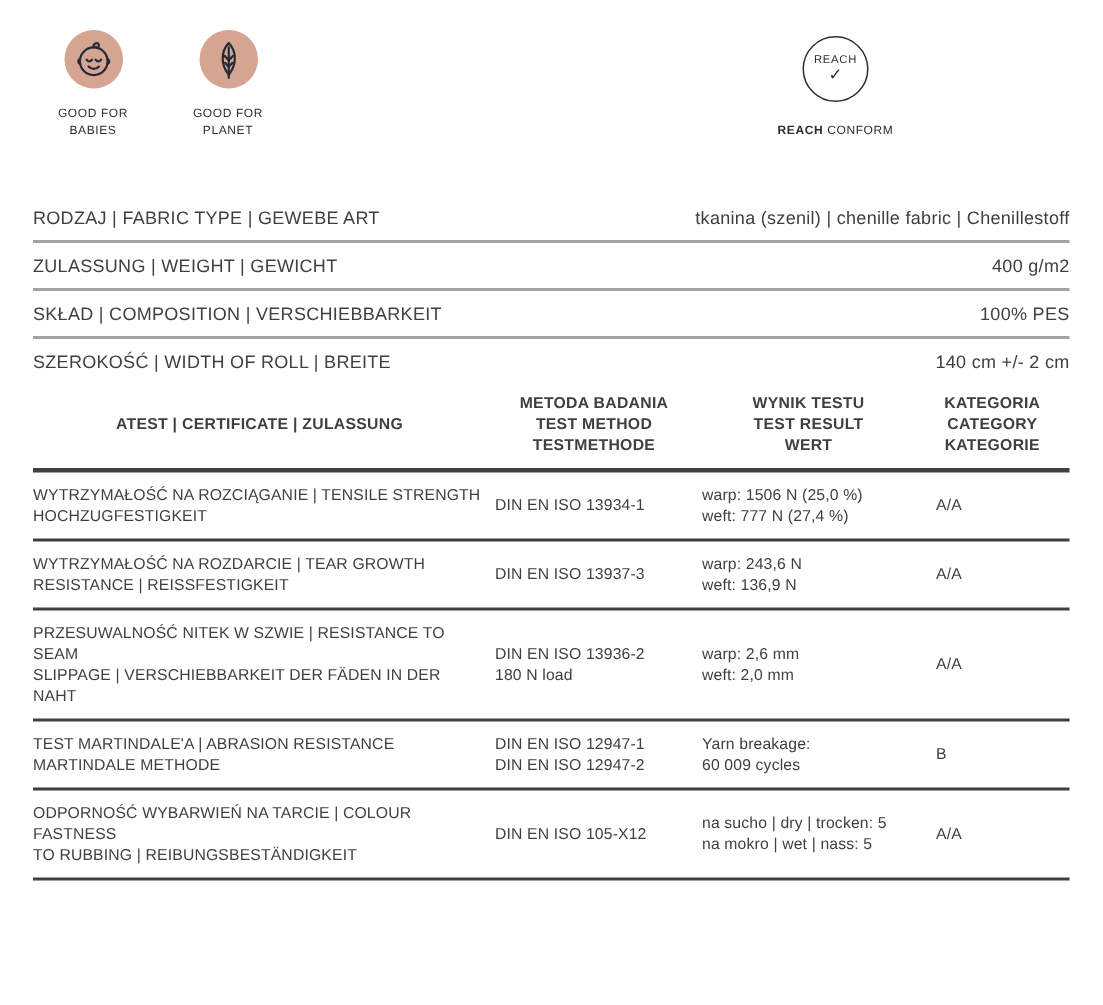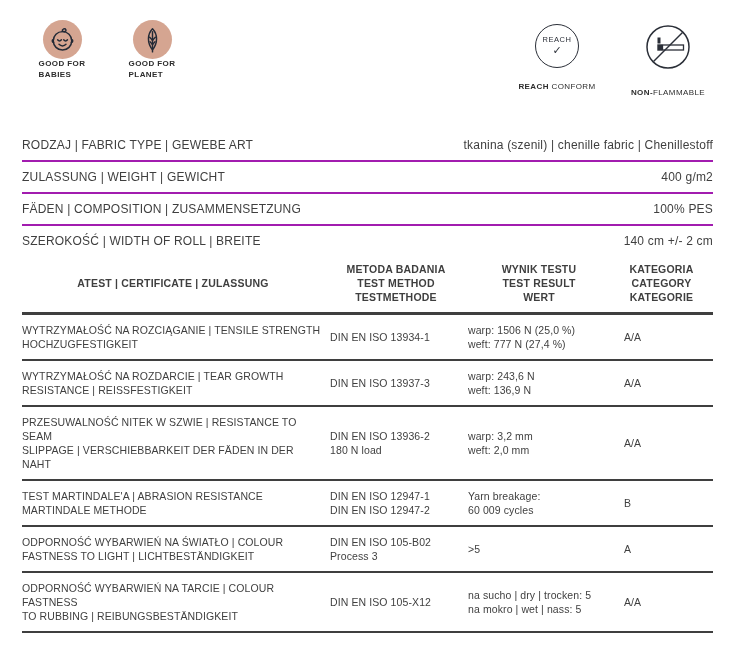--- a/index.html
+++ b/index.html
@@ -18,32 +18,32 @@
   .circle-fill{
     width:39px;height:39px;border-radius:50%;
     display:flex;align-items:center;justify-content:center;
   }
   .circle-outline{
     width:44px;height:44px;border-radius:50%;border:1.5px solid #2b2f38;
     box-sizing:border-box;display:flex;flex-direction:column;
     align-items:center;justify-content:center;background:#fff;
   }
   .badge-label{
-    margin-top:0;font-size:8px;font-weight:bold;letter-spacing:.4px;
-    text-align:left;line-height:1.35;white-space:pre-line;color:#2d2d2d;
+    margin-top:12px;font-size:8px;font-weight:normal;letter-spacing:.4px;
+    text-align:center;line-height:1.35;white-space:pre-line;color:#2d2d2d;
   }
   .badge-label-mixed{margin-top:14px;font-size:8px;letter-spacing:.4px;text-align:center;color:#2d2d2d;}
   .badge-label-mixed .b{font-weight:bold;}
   .reach-word{font-size:7.5px;letter-spacing:.5px;color:#2b2f38;line-height:1;}
   .reach-check{font-size:11px;color:#2b2f38;line-height:1;margin-top:2px;}
   
   .info{margin:34px 22px 0 22px;}
   .info-row{
     display:flex;justify-content:space-between;align-items:center;
-    height:30px;border-bottom:2px solid #a21caf;font-size:12px;
+    height:30px;border-bottom:2px solid #a3a3a3;font-size:12px;
   }
   .info-row:last-child{border-bottom:none;gap:16px;}
   .info-label{letter-spacing:.2px;}
   .info-value{letter-spacing:.2px;}
   
   table.tests{
     width:691px;margin:0 22px;border-collapse:collapse;
     font-size:10.5px;table-layout:fixed;
   }
   col.c1{width:308px;}col.c2{width:138px;}col.c3{width:148px;}col.c4{width:97px;}
@@ -96,46 +96,34 @@
   </div>
 
   <div class="badge-group-right">
     <div class="badge badge-right">
       <div class="circle-outline">
         <span class="reach-word">REACH</span>
         <span class="reach-check">✓</span>
       </div>
       <div class="badge-label-mixed"><span class="b">REACH</span><span> CONFORM</span></div>
     </div>
-    <div class="badge badge-right">
-      <div>
-        <svg width="46" height="46" viewBox="0 0 46 46">
-          <circle cx="23" cy="23" r="21" fill="none" stroke="#2b2f38" stroke-width="1.5"></circle>
-          <rect x="12.5" y="13.5" width="3" height="6" fill="#2b2f38"></rect>
-          <rect x="17.5" y="21" width="21" height="5" fill="#ffffff" stroke="#2b2f38" stroke-width="1.3"></rect>
-          <rect x="12.3" y="20.3" width="5" height="6.4" fill="#2b2f38"></rect>
-          <line x1="8.5" y1="37.5" x2="37.5" y2="8.5" stroke="#2b2f38" stroke-width="1.5"></line>
-        </svg>
-      </div>
-      <div class="badge-label-mixed"><span class="b">NON-</span><span>FLAMMABLE</span></div>
-    </div>
   </div>
 </div>
 
 <div class="info">
   <div class="info-row">
     <span class="info-label">RODZAJ | FABRIC TYPE | GEWEBE ART</span>
     <span class="info-value">tkanina (szenil) | chenille fabric | Chenillestoff</span>
   </div>
   <div class="info-row">
     <span class="info-label">ZULASSUNG | WEIGHT | GEWICHT</span>
     <span class="info-value">400  g/m2</span>
   </div>
   <div class="info-row">
-    <span class="info-label">FÄDEN | COMPOSITION | ZUSAMMENSETZUNG</span>
+    <span class="info-label">SKŁAD | COMPOSITION | VERSCHIEBBARKEIT</span>
     <span class="info-value">100% PES</span>
   </div>
   <div class="info-row">
     <span class="info-label">SZEROKOŚĆ | WIDTH OF ROLL | BREITE</span>
     <span class="info-value">140 cm +/- 2 cm</span>
   </div>
 </div>
 
 <table class="tests">
   <colgroup>
@@ -173,40 +161,32 @@
       <td>DIN EN ISO 13937-3</td>
       <td>warp: 243,6 N
 weft: 136,9 N</td>
       <td class="cat">A/A</td>
     </tr>
     <tr>
       <td>PRZESUWALNOŚĆ NITEK W SZWIE | RESISTANCE TO SEAM
 SLIPPAGE | VERSCHIEBBARKEIT DER FÄDEN IN DER NAHT</td>
       <td>DIN EN ISO 13936-2
 180 N load</td>
-      <td>warp: 3,2 mm
+      <td>warp: 2,6 mm
 weft: 2,0 mm</td>
       <td class="cat">A/A</td>
     </tr>
     <tr>
       <td>TEST MARTINDALE'A | ABRASION RESISTANCE
 MARTINDALE METHODE</td>
       <td>DIN EN ISO 12947-1
 DIN EN ISO 12947-2</td>
       <td>Yarn breakage:
 60 009 cycles</td>
       <td class="cat">B</td>
-    </tr>
-    <tr>
-      <td>ODPORNOŚĆ WYBARWIEŃ NA ŚWIATŁO | COLOUR
-FASTNESS TO LIGHT | LICHTBESTÄNDIGKEIT</td>
-      <td>DIN EN ISO 105-B02
-Process 3</td>
-      <td>&gt;5</td>
-      <td class="cat">A</td>
     </tr>
     <tr>
       <td>ODPORNOŚĆ WYBARWIEŃ NA TARCIE | COLOUR FASTNESS
 TO RUBBING | REIBUNGSBESTÄNDIGKEIT</td>
       <td>DIN EN ISO 105-X12</td>
       <td>na sucho | dry | trocken: 5
 na mokro | wet | nass: 5</td>
       <td class="cat">A/A</td>
     </tr>
 

